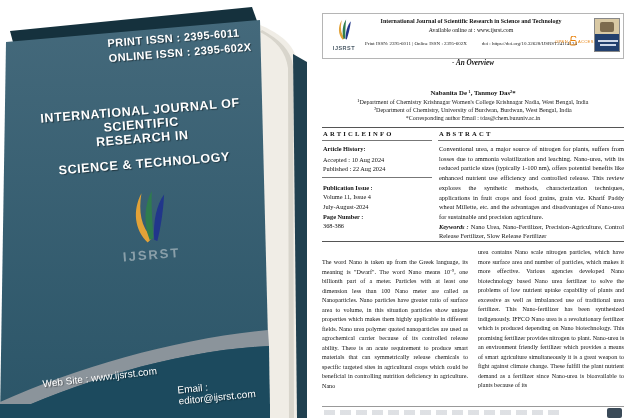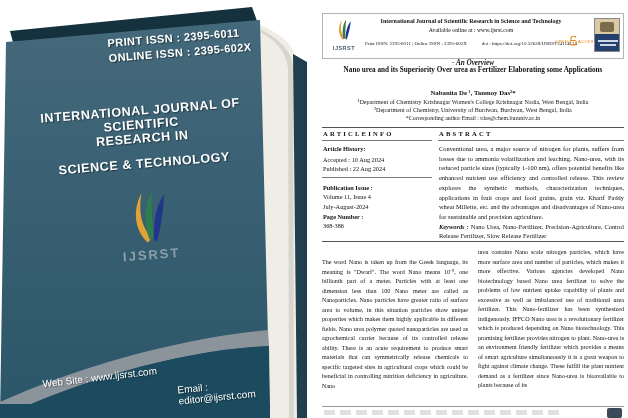--- a/index.html
+++ b/index.html
@@ -166,21 +166,20 @@
         <span>ACCESS</span>
       </div>
 
       <div class="thumb">
         <div class="ph"></div>
           <div class="tl"></div>
           <div class="tl2"></div>
       </div>
     </div>
 
-    <div class="paper-title pt1">Nano urea and its Superiority Over urea as Fertilizer Elaborating some Applications</div>
     <div class="paper-title pt2">- An Overview</div>
     <div class="authors">Nabanita De ¹, Tanmoy Das²*</div>
     <div class="affil af1">¹Department of Chemistry Krishnagar Women's College Krishnagar Nadia, West Bengal, India</div>
     <div class="affil af2">²Department of Chemistry, University of Burdwan, Burdwan, West Bengal, India</div>
     <div class="affil af3">*Corresponding author Email : tdas@chem.buruniv.ac.in</div>
 
     <div class="hr hr-top"></div>
 
     <div class="col-head ch-info">ARTICLEINFO</div>
     <div class="col-head ch-abs">ABSTRACT</div>

